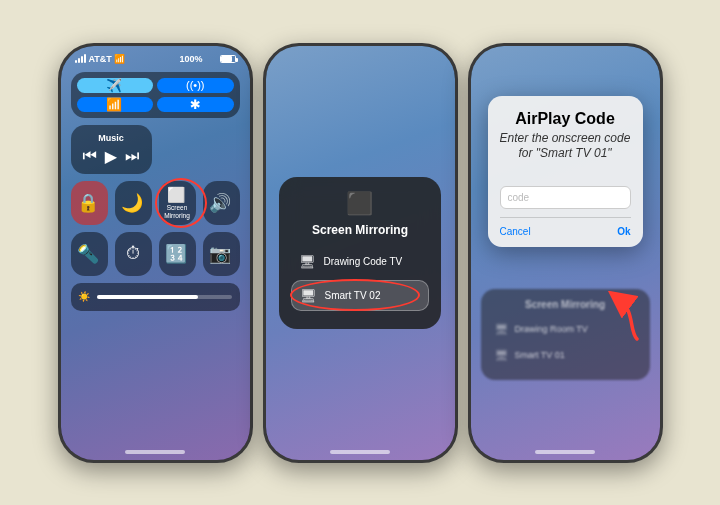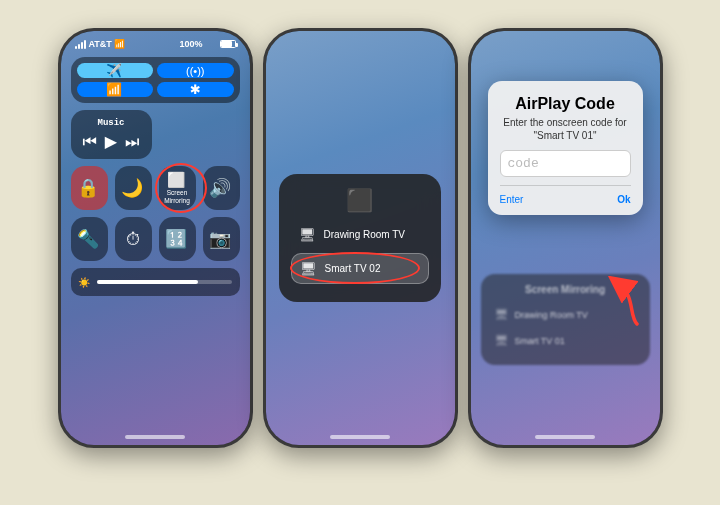--- a/index.html
+++ b/index.html
@@ -10,20 +10,21 @@
       display: flex;
       align-items: center;
       justify-content: center;
       font-family: -apple-system, 'Helvetica Neue', sans-serif;
       overflow: hidden;
     }
     .container {
       display: flex;
       gap: 10px;
       padding: 28px;
+      align-items: center;
       justify-content: center;
       width: 100%;
       height: 100%;
     }
 
     
     .phone-frame {
       width: 195px;
       height: 420px;
       background: #1a1a1a;
@@ -227,24 +228,25 @@
     }
     .dialog-title {
       text-align: center;
       font-size: 16px;
       font-weight: 700;
       color: #000;
       margin-bottom: 3px;
     }
     .dialog-subtitle {
       text-align: center;
-      font-size: 10px;
+      font-size: 12px;
       color: #333;
-      margin-bottom: 8px;
+      margin-bottom: 24px;
       line-height: 1.3;
+      font-style: italic;
     }
     .code-input {
       width: 100%;
       background: #fff;
       border: 1px solid #ccc;
       border-radius: 6px;
       padding: 5px 7px;
       font-size: 9px;
       color: #999;
       margin-bottom: 8px;
@@ -330,21 +332,21 @@
         <div style="display:grid; grid-template-columns: 1fr 1fr; gap:7px; padding:4px 10px 0;">
 
           <div class="conn-block">
             <div class="conn-item active-teal" style="font-size:13px;">✈️</div>
             <div class="conn-item active-blue" style="font-size:11px;">((•))</div>
             <div class="conn-item active-blue" style="font-size:13px;">📶</div>
             <div class="conn-item active-bt" style="font-size:13px;">✱</div>
           </div>
 
           <div style="background:rgba(0,0,0,0.45); border-radius:14px; padding:8px 8px; display:flex; flex-direction:column; justify-content:space-between;">
-            <div style="color:#fff; font-size:9px; font-weight:600; text-align:center;font-family:Liberation Mono, monospace;">Music</div>
+            <div style="color:#fff; font-size:9px; font-weight:600; text-align:center;">Music</div>
             <div style="display:flex; justify-content:space-around; color:#fff; font-size:16px; align-items:center; margin-top:4px;">
               <span>⏮</span>
               <span>▶</span>
               <span>⏭</span>
             </div>
           </div>
         </div>
 
         <div style="display:grid; grid-template-columns: repeat(4,1fr); gap:7px; padding:7px 10px 0;">
           <div class="ctrl-square" style="height:44px; background:rgba(200,50,50,0.7);">🔒</div>
@@ -377,24 +379,25 @@
         <div class="home-indicator"></div>
       </div>
     </div>
   </div>
 
   <div class="phone-frame">
     <div class="phone-screen">
       <div class="phone2-bg">
         <div class="mirror-panel">
           <div class="mirror-icon">⬛</div>
+          <div class="mirror-title">Screen Mirroring</div>
 
           <div class="mirror-item">
             <span class="mirror-item-icon">🖥</span>
-            <span>Drawing Room TV</span>
+            <span>Drawing Code TV</span>
           </div>
 
           <div class="mirror-item selected" style="position:relative;">
             <div class="selected-circle"></div>
             <span class="mirror-item-icon">🖥</span>
             <span>Smart TV 02</span>
           </div>
         </div>
         <div class="home-indicator"></div>
       </div>
@@ -414,25 +417,25 @@
           <div class="blurred-item">
             <span class="blurred-icon">🖥</span>
             <span>Smart TV 01</span>
           </div>
         </div>
 
         <div class="airplay-dialog">
           <div class="dialog-title">AirPlay Code</div>
           <div class="dialog-subtitle">Enter the onscreen code for "Smart TV 01"</div>
           <div class="code-input">
-            <span style="color:#bbb; font-size:13px;font-family:Liberation Mono, monospace;">code</span>
+            <span style="color:#bbb; font-size:10px;">code</span>
           </div>
           <div class="dialog-divider"></div>
           <div class="dialog-btns">
-            <button class="btn-cancel">Enter</button>
+            <button class="btn-cancel">Cancel</button>
             <button class="btn-ok">Ok</button>
           </div>
         </div>
 
         <div style="position:absolute; bottom:115px; right:16px;">
           <svg width="45" height="50" viewBox="0 0 45 50">
             <defs>
               <marker id="arrowhead" markerWidth="8" markerHeight="8" refX="4" refY="4" orient="auto">
                 <polygon points="0 0, 8 4, 0 8" fill="#ff3b30"></polygon>
               </marker>

